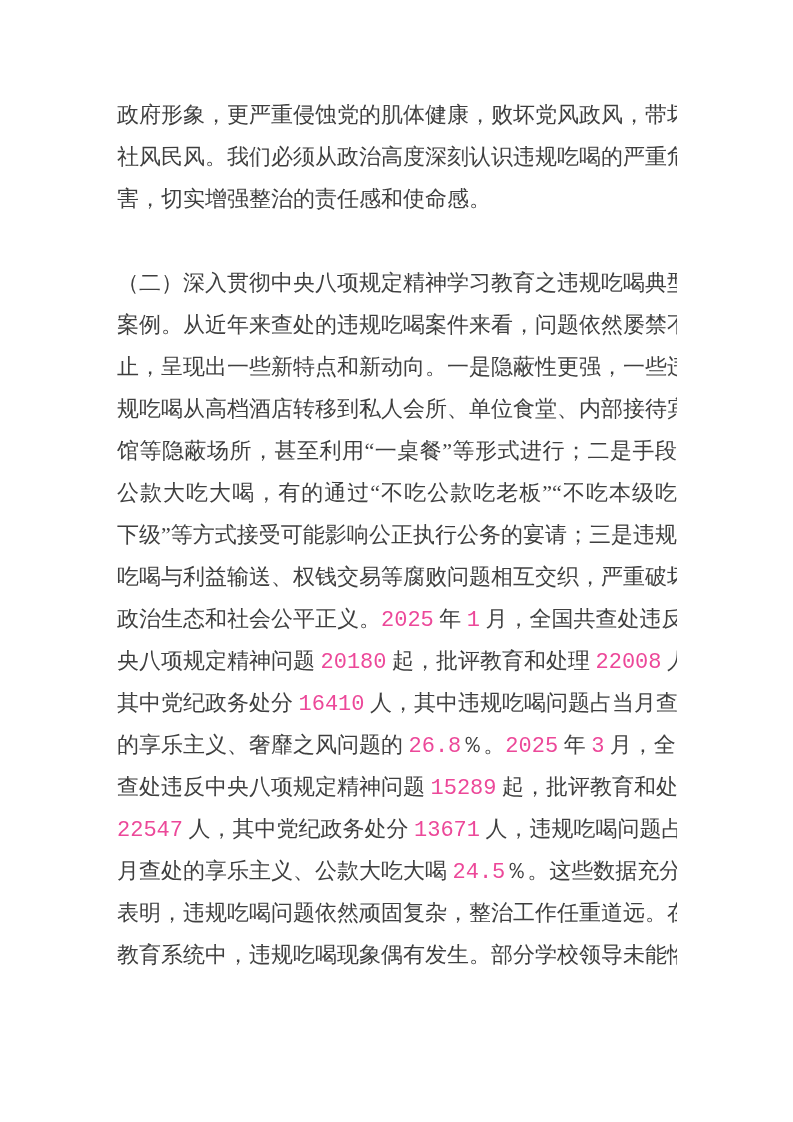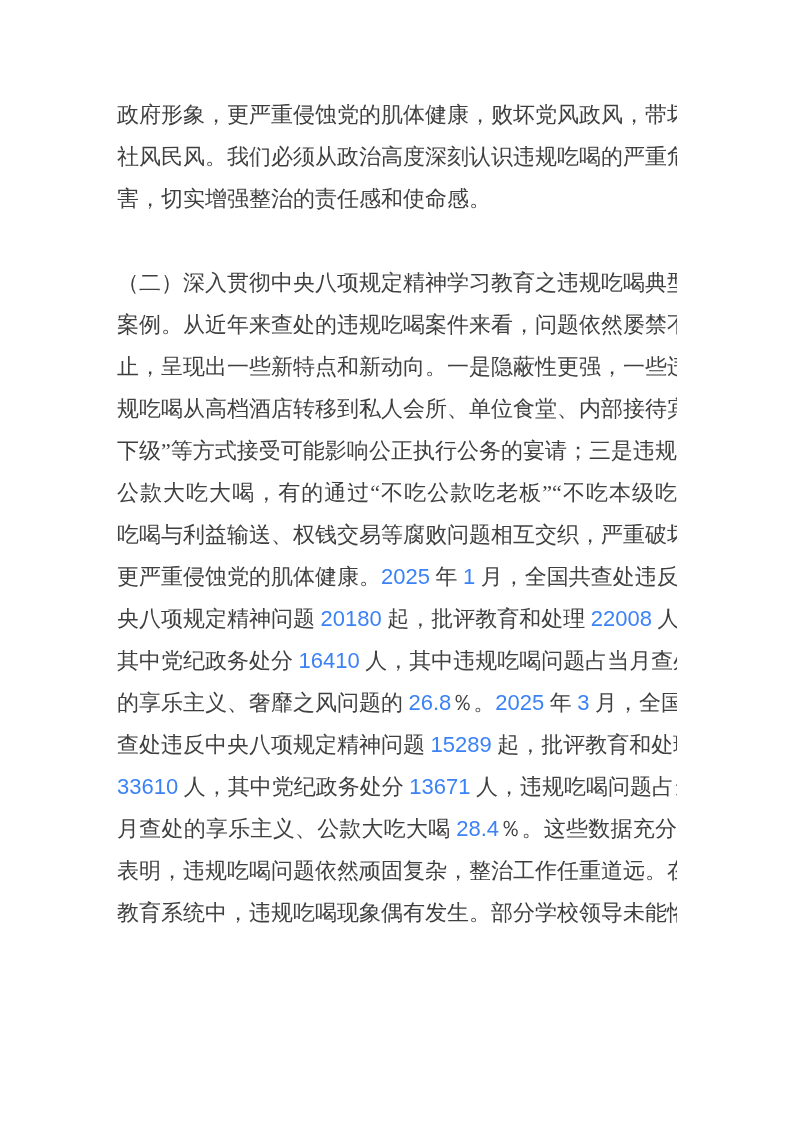--- a/index.html
+++ b/index.html
@@ -31,46 +31,47 @@
     text-align: justify;
     text-align-last: justify;
     white-space: nowrap;
     overflow: hidden;
   }
   .line.no-justify {
     text-align: center;
     text-align-last: left;
   }
   .num {
-    font-family: Liberation Sans, sans-serif;
-    color: #3b82f6;
+    font-family: Liberation Mono, monospace;
+    color: #ec4899;
   }
 </style>
 </head>
 <body>
 
 <div class="page">
   <div class="doc-body">
       <div class="paragraph">
         <div class="line"><span>政府形象，更严重侵蚀党的肌体健康，败坏党风政风，带坏</span></div>
         <div class="line"><span>社风民风。我们必须从政治高度深刻认识违规吃喝的严重危</span></div>
         <div class="line no-justify"><span>害，切实增强整治的责任感和使命感。</span></div>
       </div>
       <div class="paragraph">
         <div class="line"><span>（二）深入贯彻中央八项规定精神学习教育之违规吃喝典型</span></div>
         <div class="line"><span>案例。从近年来查处的违规吃喝案件来看，问题依然屡禁不</span></div>
         <div class="line"><span>止，呈现出一些新特点和新动向。一是隐蔽性更强，一些违</span></div>
         <div class="line"><span>规吃喝从高档酒店转移到私人会所、单位食堂、内部接待宾</span></div>
+        <div class="line"><span>馆等隐蔽场所，甚至利用“一桌餐”等形式进行；二是手段</span></div>
+        <div class="line"><span>公款大吃大喝，有的通过“不吃公款吃老板”“不吃本级吃</span></div>
         <div class="line"><span>下级”等方式接受可能影响公正执行公务的宴请；三是违规</span></div>
-        <div class="line"><span>公款大吃大喝，有的通过“不吃公款吃老板”“不吃本级吃</span></div>
         <div class="line"><span>吃喝与利益输送、权钱交易等腐败问题相互交织，严重破坏</span></div>
-        <div class="line"><span>更严重侵蚀党的肌体健康。</span><span class="num">2025</span><span> 年 </span><span class="num">1</span><span> 月，全国共查处违反中</span></div>
+        <div class="line"><span>政治生态和社会公平正义。</span><span class="num">2025</span><span> 年 </span><span class="num">1</span><span> 月，全国共查处违反中</span></div>
         <div class="line"><span>央八项规定精神问题 </span><span class="num">20180</span><span> 起，批评教育和处理 </span><span class="num">22008</span><span> 人，</span></div>
         <div class="line"><span>其中党纪政务处分 </span><span class="num">16410</span><span> 人，其中违规吃喝问题占当月查处</span></div>
         <div class="line"><span>的享乐主义、奢靡之风问题的 </span><span class="num">26.8</span><span>％。</span><span class="num">2025</span><span> 年 </span><span class="num">3</span><span> 月，全国共</span></div>
         <div class="line"><span>查处违反中央八项规定精神问题 </span><span class="num">15289</span><span> 起，批评教育和处理</span></div>
-        <div class="line"><span class="num">33610</span><span> 人，其中党纪政务处分 </span><span class="num">13671</span><span> 人，违规吃喝问题占当</span></div>
-        <div class="line"><span>月查处的享乐主义、公款大吃大喝 </span><span class="num">28.4</span><span>％。这些数据充分</span></div>
+        <div class="line"><span class="num">22547</span><span> 人，其中党纪政务处分 </span><span class="num">13671</span><span> 人，违规吃喝问题占当</span></div>
+        <div class="line"><span>月查处的享乐主义、公款大吃大喝 </span><span class="num">24.5</span><span>％。这些数据充分</span></div>
         <div class="line"><span>表明，违规吃喝问题依然顽固复杂，整治工作任重道远。在</span></div>
         <div class="line"><span>教育系统中，违规吃喝现象偶有发生。部分学校领导未能恪</span></div>
       </div>
     </div>
 </div>
 
 </body></html>

